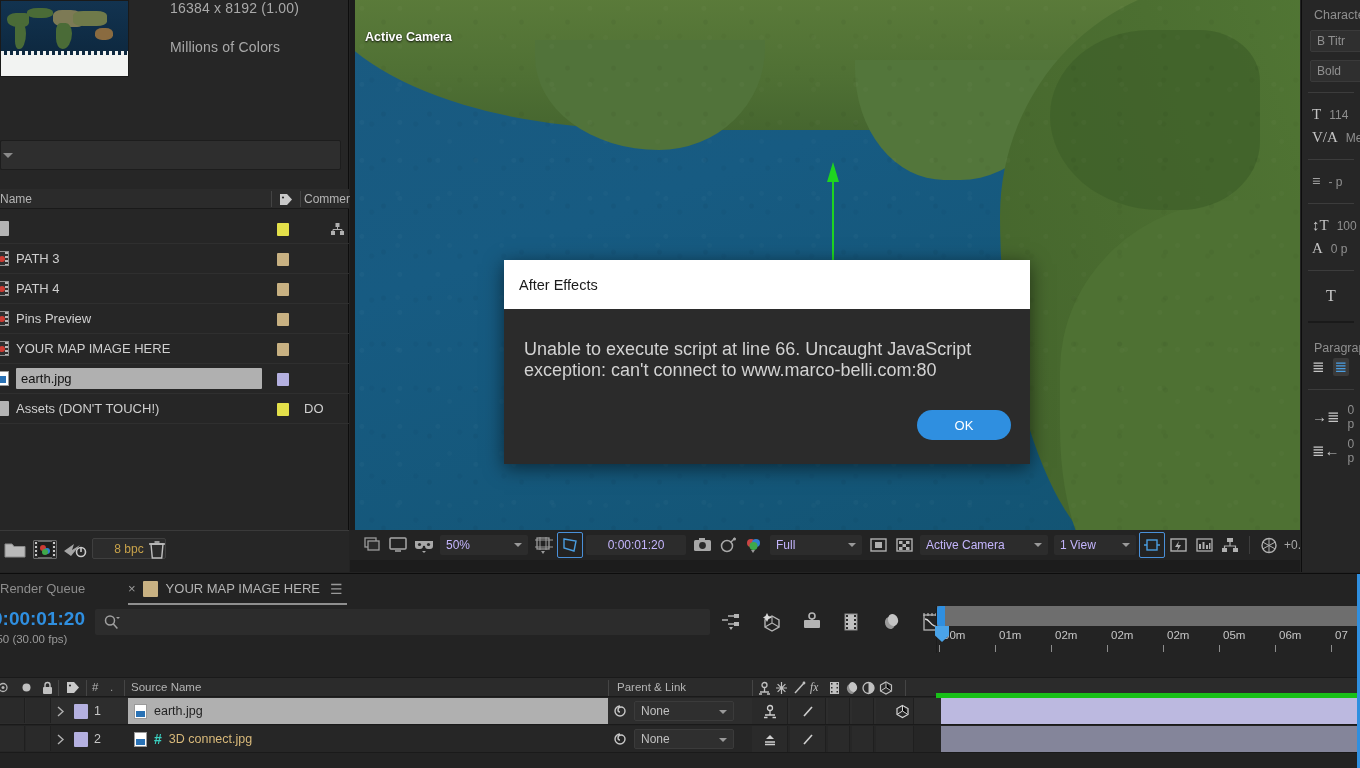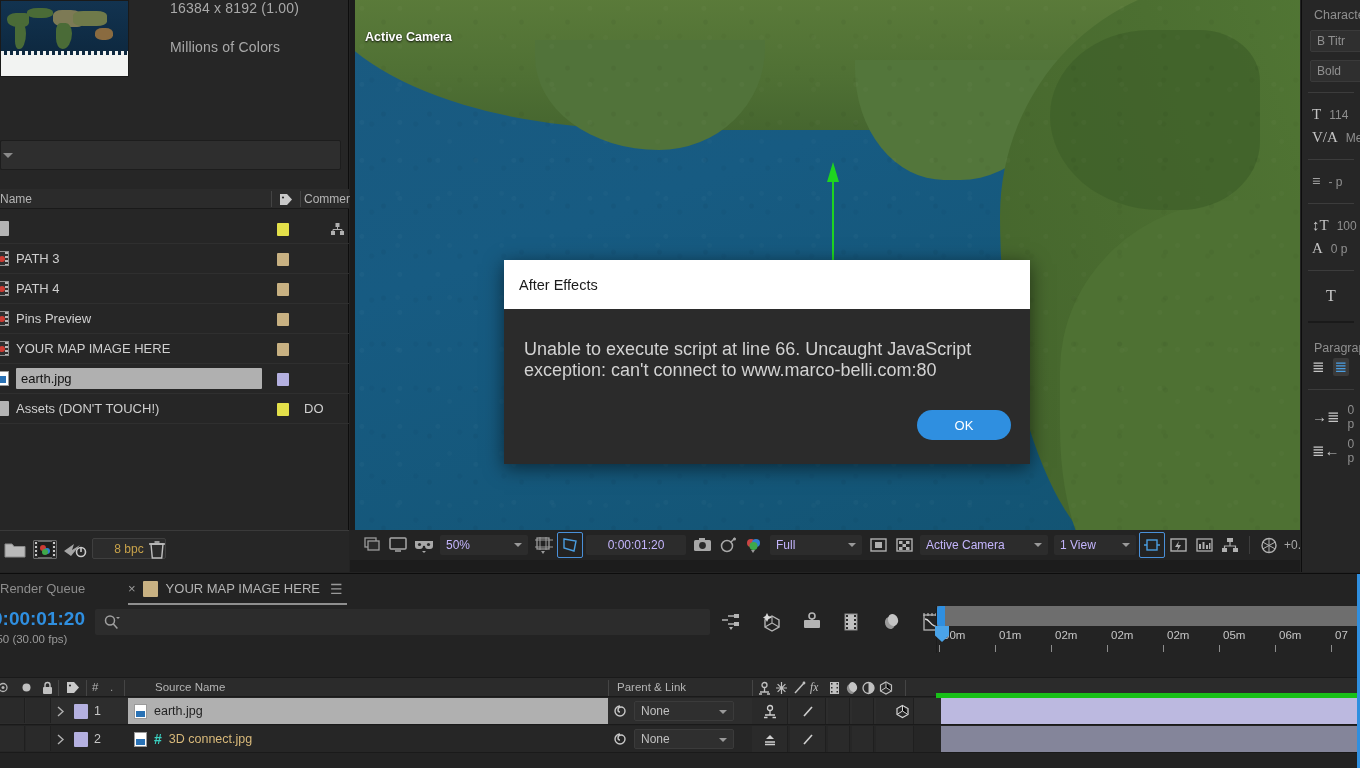--- a/index.html
+++ b/index.html
@@ -738,21 +738,21 @@
       <div class="ch" style="left:66px;">
         <svg width="14" height="13" viewBox="0 0 14 13">
             <path d="M1 1h7l5 5.5L8 12H1z" fill="#c9c9c9"></path>
             <circle cx="4" cy="4.5" r="1.1" fill="#2b2b2b"></circle>
           </svg>
       </div>
       <div class="vsep" style="left:86px;"></div>
       <div class="ch" style="left:92px;">#</div>
       <div class="ch" style="left:110px;color:#9a9a9a;">.</div>
       <div class="vsep" style="left:124px;"></div>
-      <div class="ch" style="left:131px;margin-left:24px;">Source Name</div>
+      <div class="ch" style="left:131px;">Source Name</div>
       <div class="vsep" style="left:608px;"></div>
       <div class="ch" style="left:617px;">Parent &amp; Link</div>
       <div class="vsep" style="left:752px;"></div>
       <div class="ch" style="left:758px;">
         <svg width="13" height="14" viewBox="0 0 13 14">
             <circle cx="6.5" cy="4" r="2.5" fill="none" stroke="#c0c0c0" stroke-width="1.3"></circle>
             <path d="M6.5 6.5V11M2 11h9M1 13h3M9 13h3" stroke="#c0c0c0" stroke-width="1.3"></path>
           </svg>
       </div>
       <div class="ch" style="left:775px;">

